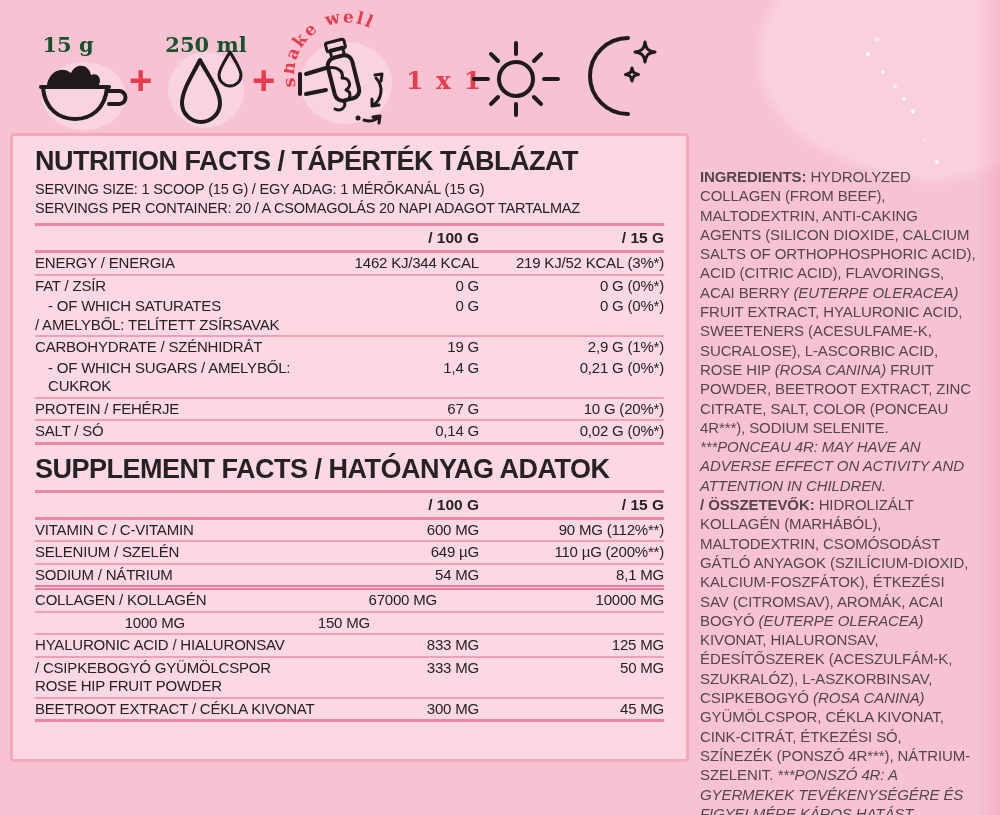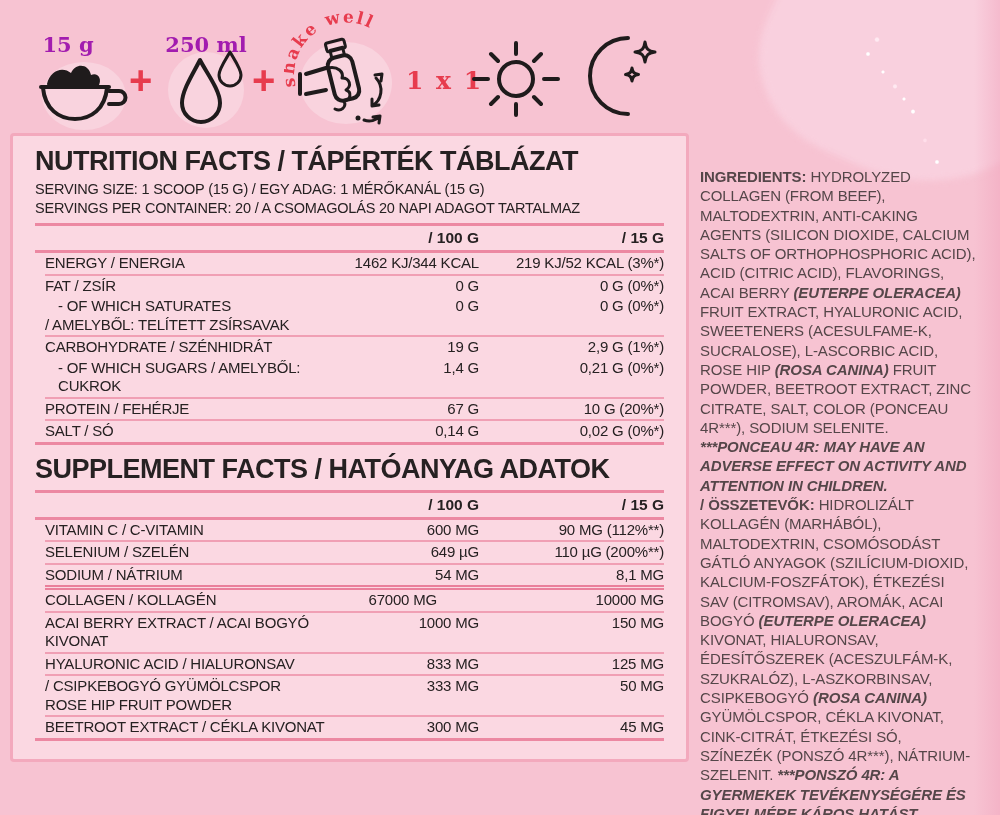--- a/index.html
+++ b/index.html
@@ -27,21 +27,21 @@
       radial-gradient(circle at 22% 40%, #fff 1px, transparent 2px),
       radial-gradient(circle at 42% 62%, #fff 1.3px, transparent 2.5px),
       radial-gradient(circle at 50% 78%, #ffdeea 1.2px, transparent 2.4px),
       radial-gradient(circle at 36% 55%, #fff 1px, transparent 2px),
       radial-gradient(circle at 58% 90%, #fff 1.2px, transparent 2.4px),
       radial-gradient(circle at 18% 22%, #ffeaf2 1.5px, transparent 2.8px);
   }
   .edge-strip { position:absolute; right:0; top:0; width:26px; height:815px;
     background: linear-gradient(to right, rgba(240,160,185,0), rgba(240,160,185,.45)); }
   .u-label {
-    position: absolute; text-align: center; color: #a21caf;
+    position: absolute; text-align: center; color: #14532d;
     font-family: "DejaVu Serif", serif; font-weight: bold; font-size: 21px;
   }
   .plus { position: absolute; color: #e73c4e; font-weight: bold; font-size: 40px;
     font-family: "Liberation Sans", sans-serif; line-height: 1; }
   .dose { position: absolute; color: #e73c4e; font-family: "DejaVu Serif", serif;
     font-weight: bold; font-size: 25px; letter-spacing: 2px; }
   .icon-circle { position: absolute; background: #f9d3de; border-radius: 50%; }
   .usvg { position: absolute; }
 
   
@@ -53,35 +53,35 @@
   .panel-title {
     margin: 0 0 3px 0; font-size: 27px; font-weight: bold; letter-spacing: -0.5px;
     white-space: nowrap;
   }
   .panel-title.second { margin-top: 9px; }
   .serving { font-size: 14.5px; line-height: 19px; letter-spacing: -0.2px; }
   .tbl { margin-top: 5px; }
   .rule { border-top: 3px solid #ec88a2; height: 0; }
   .thead { display: flex; font-weight: bold; font-size: 15.5px; padding: 3px 0; }
   .trow { display: flex; align-items: flex-start; font-size: 15px;
-    line-height: 18.5px; padding: 1px 0; letter-spacing: -0.2px; margin-left: 10px; }
+    line-height: 18.5px; padding: 1px 0; letter-spacing: -0.2px; }
   .trow.sep { border-top: 2px solid #f09fb4; }
   .trow.sep-double { border-top: 5px double #ea7f9b; gap: 42px; }
   .tlabel { flex: 1; }
   .tind { padding-left: 13px; }
   .tc1 { width: 150px; text-align: right; white-space: nowrap; }
   .tc2 { width: 185px; text-align: right; white-space: nowrap; }
 
   
   .ingredients {
     position: absolute; left: 700px; top: 167px; width: 276px;
     font-size: 15px; line-height: 19.3px; color: #554649; letter-spacing: -0.1px;
   }
   .ingredients .b { font-weight: bold; }
-  .ingredients .i { font-style: italic; font-weight: bold; }
+  .ingredients .i { font-style: italic; }
 
   svg .stroke { fill: none; stroke: #1f1b1c; stroke-width: 4;
     stroke-linecap: round; stroke-linejoin: round; }
   svg .thin { stroke-width: 3; }
   svg .fillink { fill: #1f1b1c; stroke: none; }
   svg .arctext { fill: #e73c4e; font-family: "DejaVu Serif", serif;
     font-weight: bold; font-size: 17px; letter-spacing: 2px; }
 </style>
 </head>
 <body>
@@ -248,23 +248,20 @@
           <div class="tc2">8,1 MG</div>
         </div>
         <div class="trow sep-double">
           <div class="tlabel">
             <div>COLLAGEN / KOLLAGÉN</div>
           </div>
           <div class="tc1">67000 MG</div>
           <div class="tc2">10000 MG</div>
         </div>
         <div class="trow sep">
-          <div class="tlabel">
-            <div>ACAI BERRY EXTRACT / ACAI BOGYÓ KIVONAT</div>
-          </div>
           <div class="tc1">1000 MG</div>
           <div class="tc2">150 MG</div>
         </div>
         <div class="trow sep">
           <div class="tlabel">
             <div>HYALURONIC ACID / HIALURONSAV</div>
           </div>
           <div class="tc1">833 MG</div>
           <div class="tc2">125 MG</div>
         </div>

